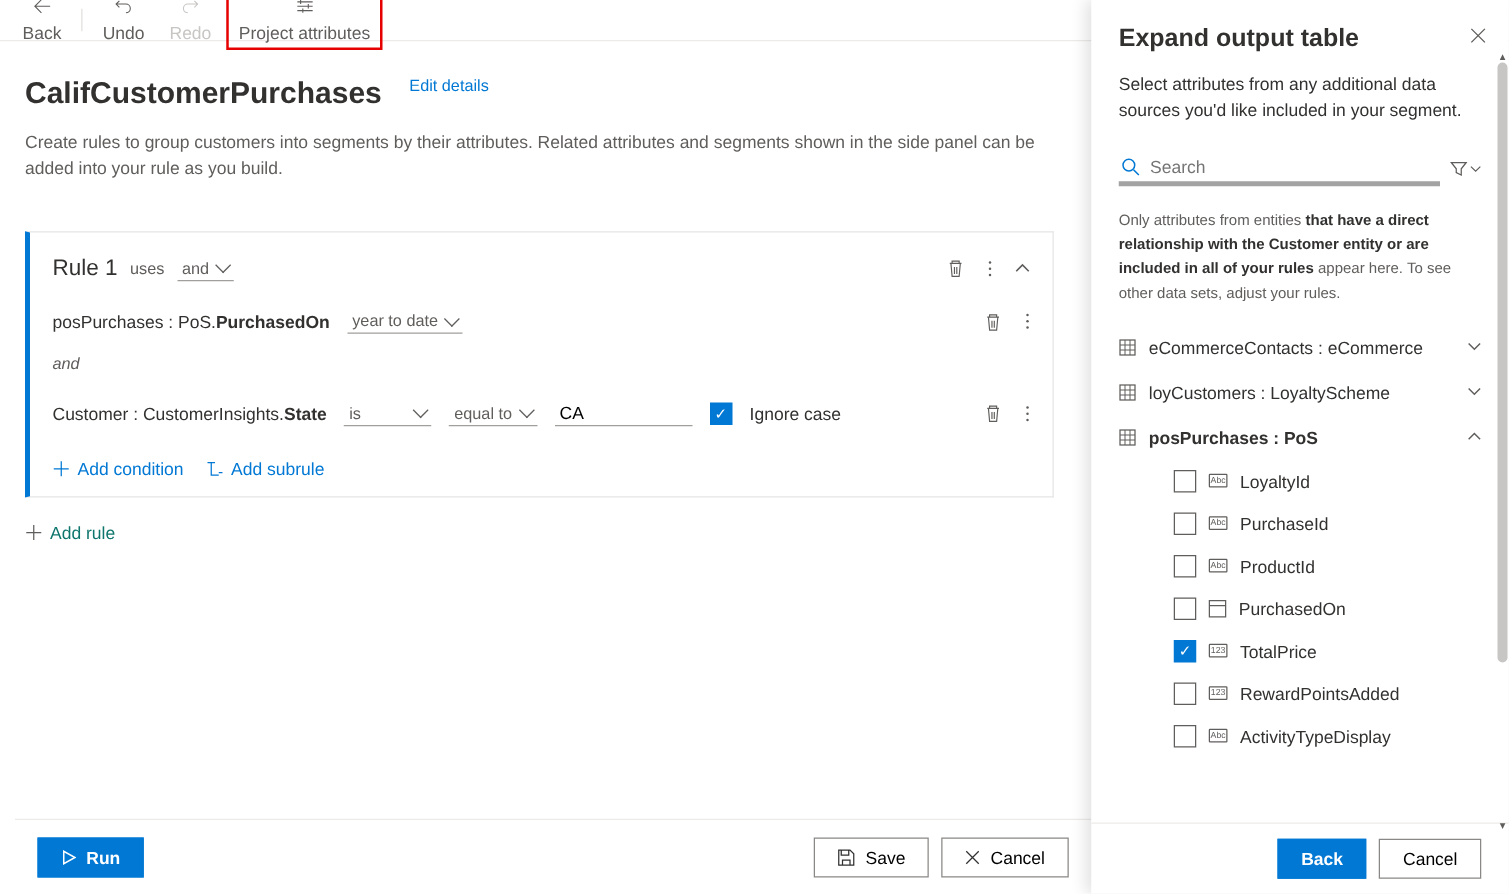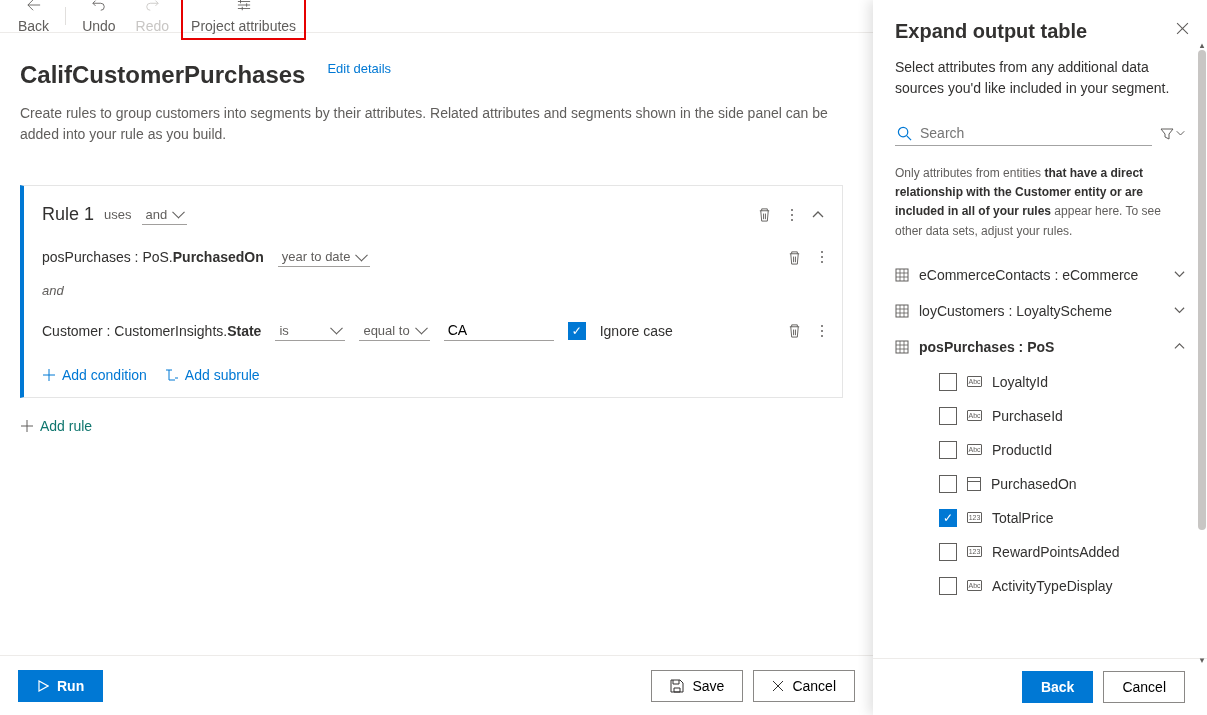--- a/index.html
+++ b/index.html
@@ -114,21 +114,21 @@
   border: 1px solid #605e5c;
   background: #fff;
 }
 
 .sub-actions { display: flex; gap: 18px; margin-top: 26px; }
 .link-btn { display: inline-flex; align-items: center; gap: 6px; color: #0078d4; cursor: pointer; font-size: 14px; }
 .gray-link { display: inline-flex; align-items: center; gap: 6px; color: #0f766e; cursor: pointer; font-size: 14px; margin-top: 20px; }
 
 .footer {
   position: absolute;
-  left: 0; right: 334px; bottom: 0;
+  left: 12px; right: 334px; bottom: 0;
   height: 60px;
   border-top: 1px solid #edebe9;
   display: flex;
   align-items: center;
   padding: 0 18px;
 }
 .btn {
   display: inline-flex;
   align-items: center;
   gap: 8px;
@@ -157,21 +157,21 @@
   flex: 1;
 }
 .panel h2 { font-size: 20px; font-weight: 600; }
 .panel-close { position: absolute; top: 22px; right: 18px; color: #605e5c; cursor: pointer; font-size: 14px; }
 .panel-desc { color: #323130; margin-top: 14px; font-size: 14px; line-height: 1.5; }
 .search-row { display: flex; align-items: center; gap: 8px; margin-top: 22px; }
 .search-box {
   flex: 1;
   display: flex;
   gap: 8px;
-  border-bottom: 1px solid #a3a3a3;
+  border-bottom: 4px solid #a3a3a3;
   padding: 4px 2px;
 }
 .search-box svg { color: #0078d4; }
 .search-box input { border: none; outline: none; flex: 1; font-size: 14px; }
 .filter-ic { color: #605e5c; cursor: pointer; display:flex; align-items:center; gap:2px;}
 .helper { font-size: 12px; color: #605e5c; margin-top: 18px; line-height: 1.6; }
 .helper b { color: #323130; font-weight: 600; }
 
 .entity-row {
   display: flex;

